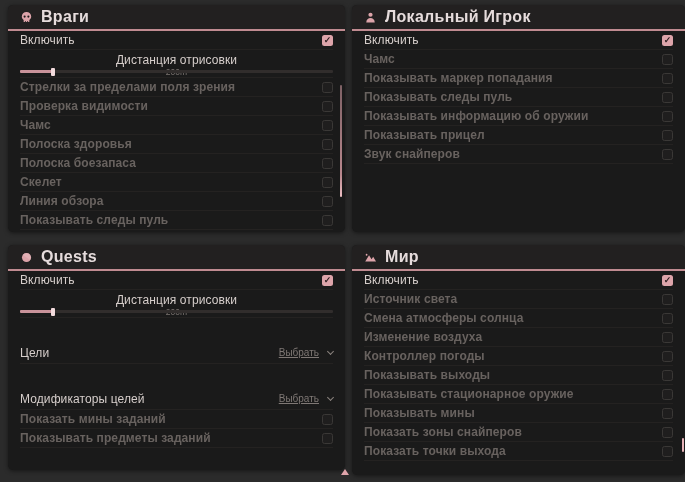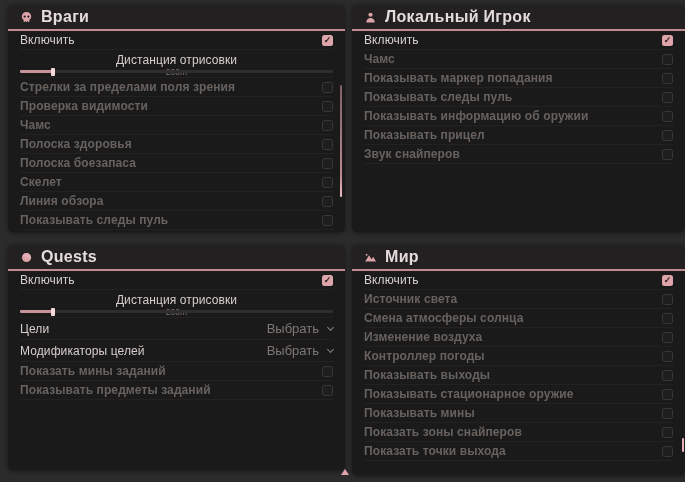--- a/index.html
+++ b/index.html
@@ -34,23 +34,23 @@
   .cb.checked { background:#dda4aa; color:#2a1b1d; font-size:9px; line-height:11px;
                 text-align:center; font-weight:bold; }
 
   .row.slider { display:block; height:28px; padding-top:3px; }
   .row.slider .line { display:flex; justify-content:space-between; align-items:center; height:14px;flex-direction:column; }
   .val { font-size:8.5px; color:#7b7471; }
   .track { position:relative; height:3px; background:#312d2c; margin-top:3px; border-radius:1px; }
   .fill  { position:absolute; left:0; top:0; bottom:0; background:#c9939a; border-radius:1px; }
   .thumb { position:absolute; top:-2.5px; width:4px; height:8px; background:#f2dadc; border-radius:1px; }
 
-  .row.dropdown { height:22px; }
+  .row.dropdown { height:22px;margin-top:24px; }
   .dd { display:flex; align-items:center; gap:9px; }
-  .ddt { font-size:13px; color:#7f7875; }
+  .ddt { font-size:10px; color:#7f7875;text-decoration:underline; }
   .chev { width:5px; height:5px; border-right:1.4px solid #8a827e; border-bottom:1.4px solid #8a827e;
           transform:rotate(45deg); margin-top:-3px; }
 
   .sbar { position:absolute; width:2px; border-radius:1px; }
   #sbar-enemies { right:3px; top:80px; height:112px;
                   background:linear-gradient(#7e6165,#b9888e 80%,#edc0c4); }
   #sbar-world   { right:1px; top:193px; height:14px; background:#e6b3b8; }
 
   .cursor { position:absolute; left:341px; top:469px; width:0; height:0;
             border-left:4px solid transparent; border-right:4px solid transparent;

